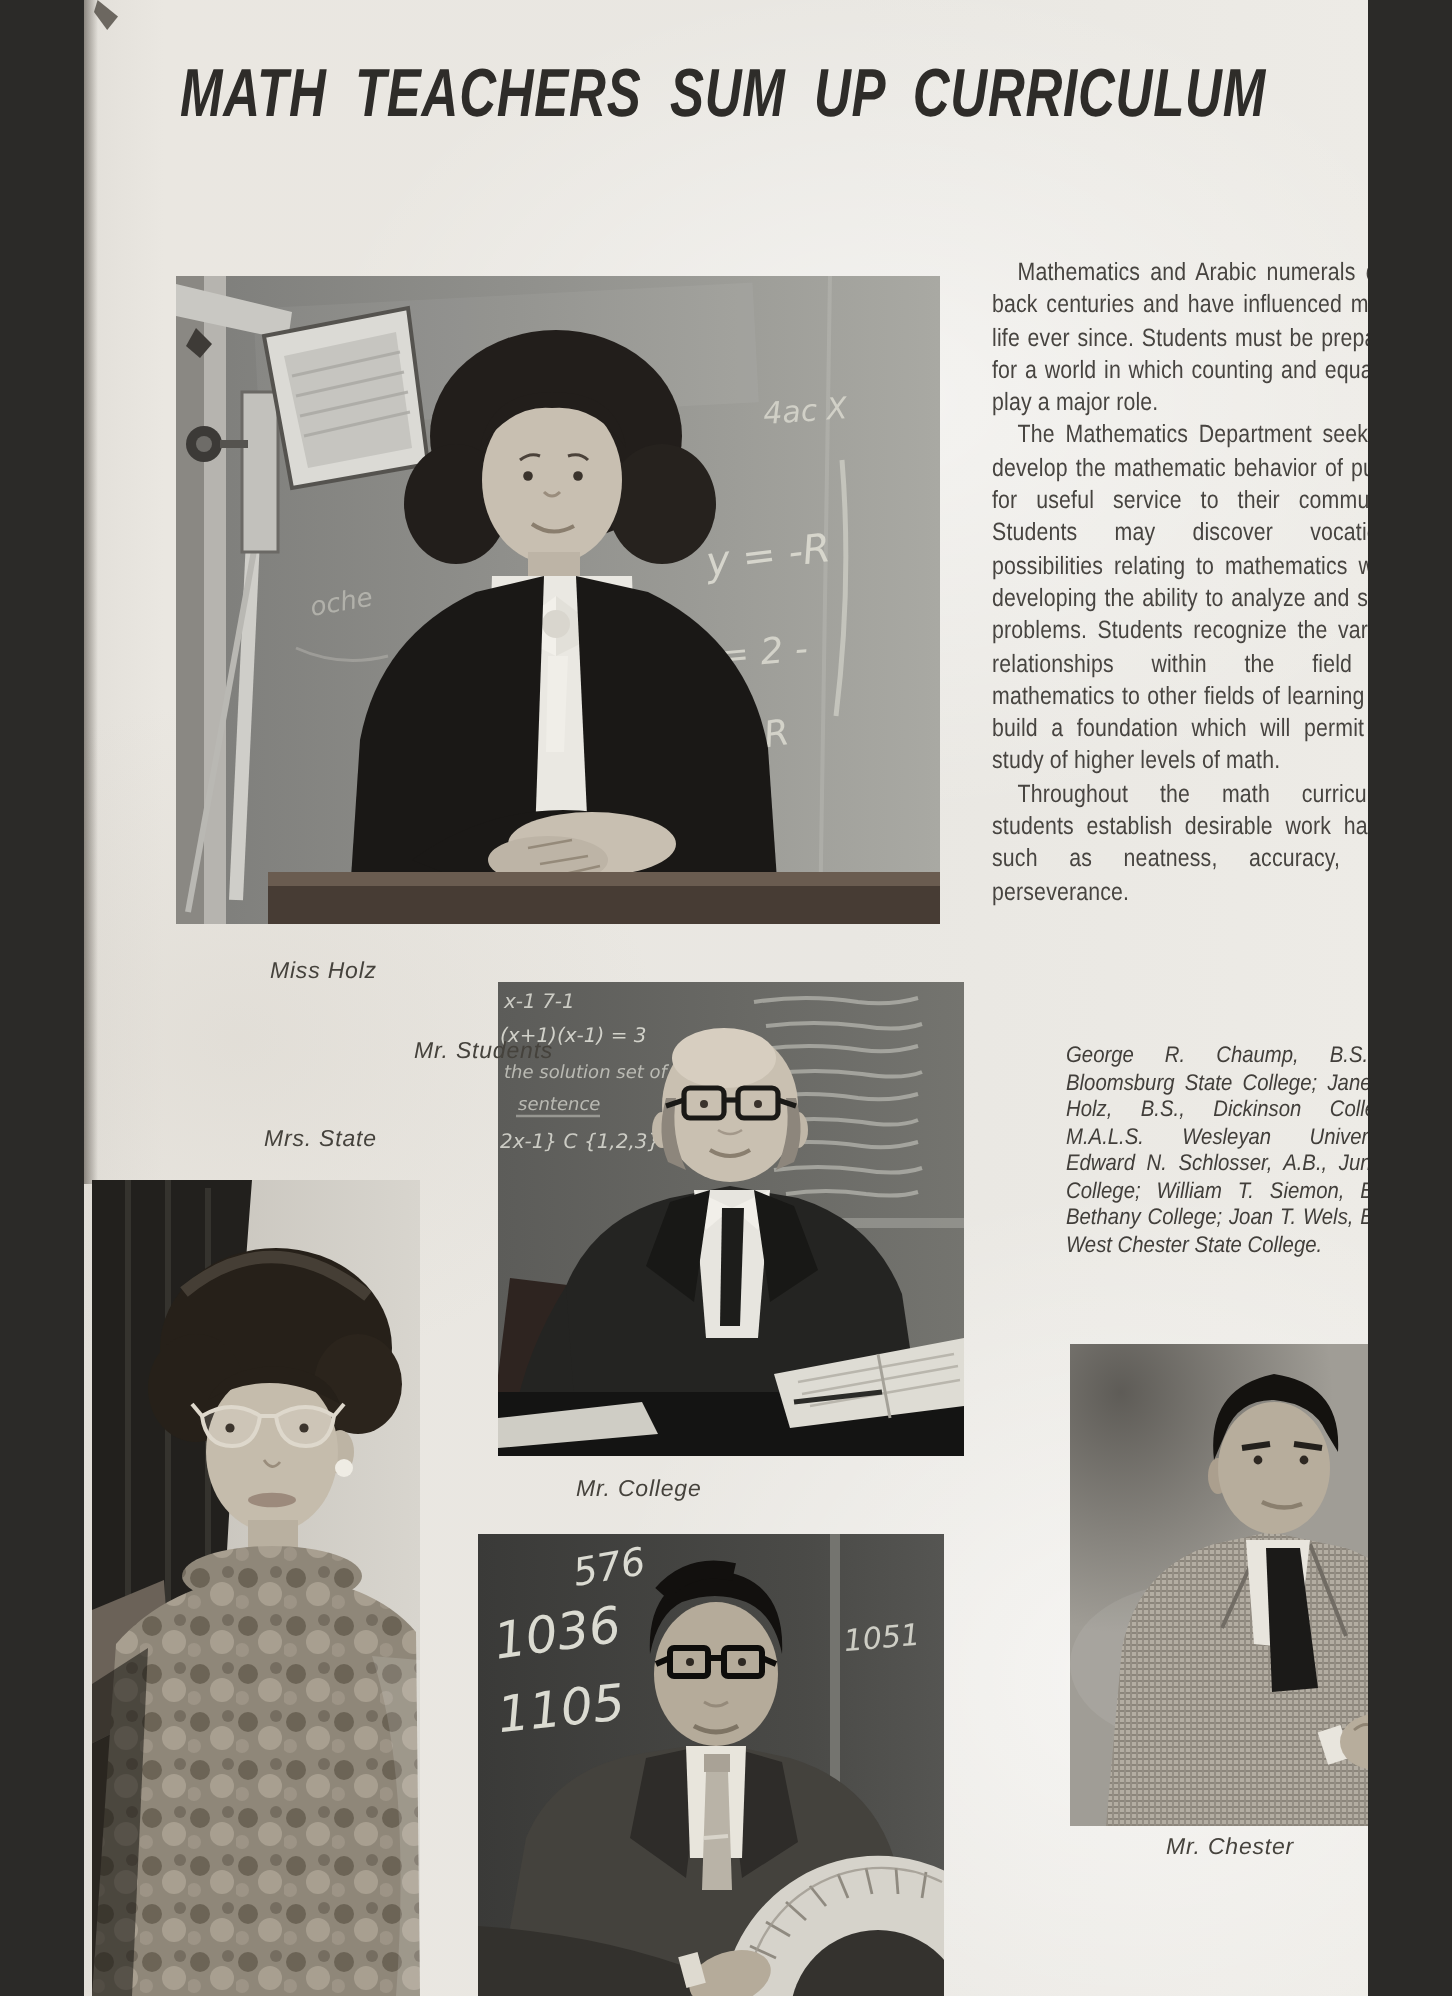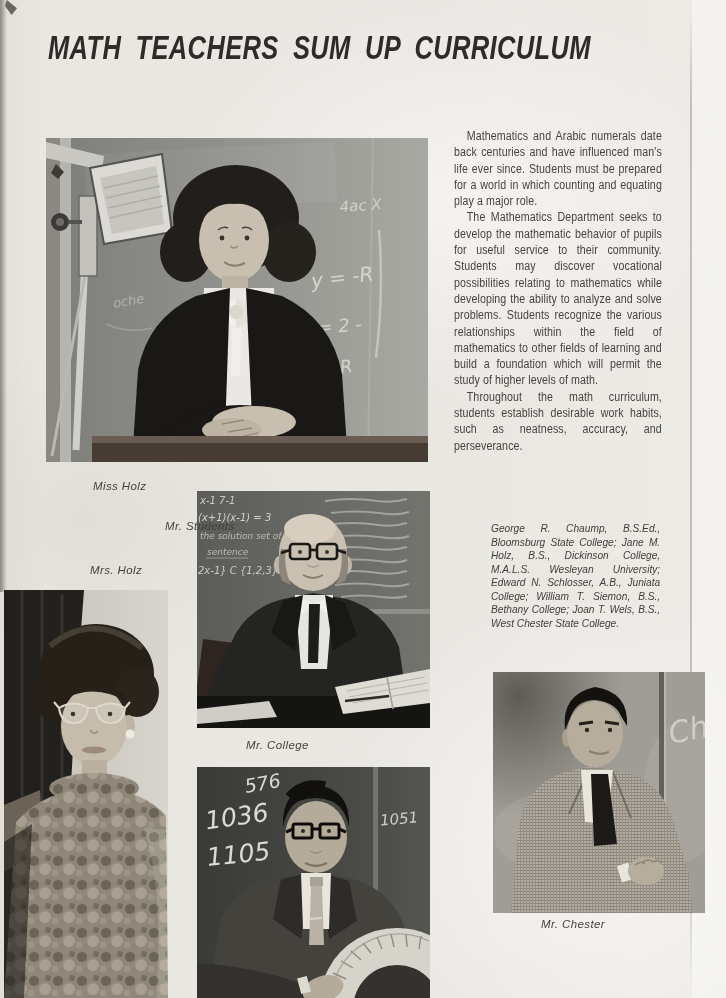--- a/index.html
+++ b/index.html
@@ -1,17 +1,17 @@
 <!DOCTYPE html>
 <html><head>
 <meta charset="utf-8">
 <style>
   html,body{margin:0;padding:0;background:#2b2a28;}
   .page{
-    position:relative;width:726px;height:998px;margin:0 auto;overflow:hidden;
+    position:relative;width:642px;height:998px;margin:0 auto;overflow:hidden;
     background:linear-gradient(90deg,#e2dfd9 0,#eae7e1 40px,#e9e7e2 60%,#edebe6 100%);
     font-family:"Liberation Sans",sans-serif;
   }
   .page::before{
     content:"";position:absolute;inset:0;pointer-events:none;
     background:
       radial-gradient(ellipse 420px 300px at 63% 20%,rgba(255,255,255,.5),rgba(255,255,255,0) 70%),
       radial-gradient(ellipse 420px 380px at 82% 84%,rgba(255,255,255,.55),rgba(255,255,255,0) 65%),
       radial-gradient(ellipse 300px 240px at 12% 52%,rgba(210,205,196,.35),rgba(210,205,196,0) 70%);
   }
@@ -41,21 +41,21 @@
   .caption{position:absolute;font-size:11.5px;font-style:italic;color:#45423c;letter-spacing:.4px;white-space:nowrap;margin-left:44px;}
   .cap-holz{left:49px;top:480px;}
   .cap-schlosser{left:121px;top:520px;}
   .cap-wels{left:46px;top:564px;}
   .cap-siemon{left:202px;top:739px;}
   .cap-chaump{left:497px;top:918px;}
 
   .photo{position:absolute;overflow:hidden;background:#7d7c78;}
   .photo svg{display:block;width:100%;height:100%;}
   .ph-holz{left:46px;top:138px;width:382px;height:324px;}
-  .ph-siemon{left:197px;top:491px;width:233px;height:237px;}
+  .ph-siemon{left:207px;top:491px;width:233px;height:237px;}
   .ph-wels{left:4px;top:590px;width:164px;height:408px;}
   .ph-schlosser{left:197px;top:767px;width:233px;height:231px;}
   .ph-chaump{left:493px;top:672px;width:212px;height:241px;}
   .chalk{font-family:"DejaVu Sans",sans-serif;font-style:italic;}
 </style>
 </head>
 <body>
 
 <div class="page">
 
@@ -370,17 +370,17 @@
         <path d="M120 241 Q128 212 142 200 L162 212 Q172 226 174 241 Z" fill="url(#chkpat)"></path>
         <rect x="126" y="192" width="12" height="17" fill="#e8e5dd" transform="rotate(-18 132 200)"></rect>
         <ellipse cx="153" cy="199" rx="18" ry="14" fill="#b7ad9c"></ellipse>
         <path d="M142 193 q6 -5 10 -1 M150 190 q6 -4 10 0 M160 190 q5 -3 8 1" stroke="#8f8473" stroke-width="1.4" fill="none"></path>
       </g>
     </svg>
   </figure>
 
   <div class="caption cap-holz">Miss Holz</div>
   <div class="caption cap-schlosser">Mr. Students</div>
-  <div class="caption cap-wels">Mrs. Holz</div>
+  <div class="caption cap-wels">Mrs. State</div>
   <div class="caption cap-siemon">Mr. College</div>
   <div class="caption cap-chaump">Mr. Chester</div>
 
 </div>
 
 </body></html>

